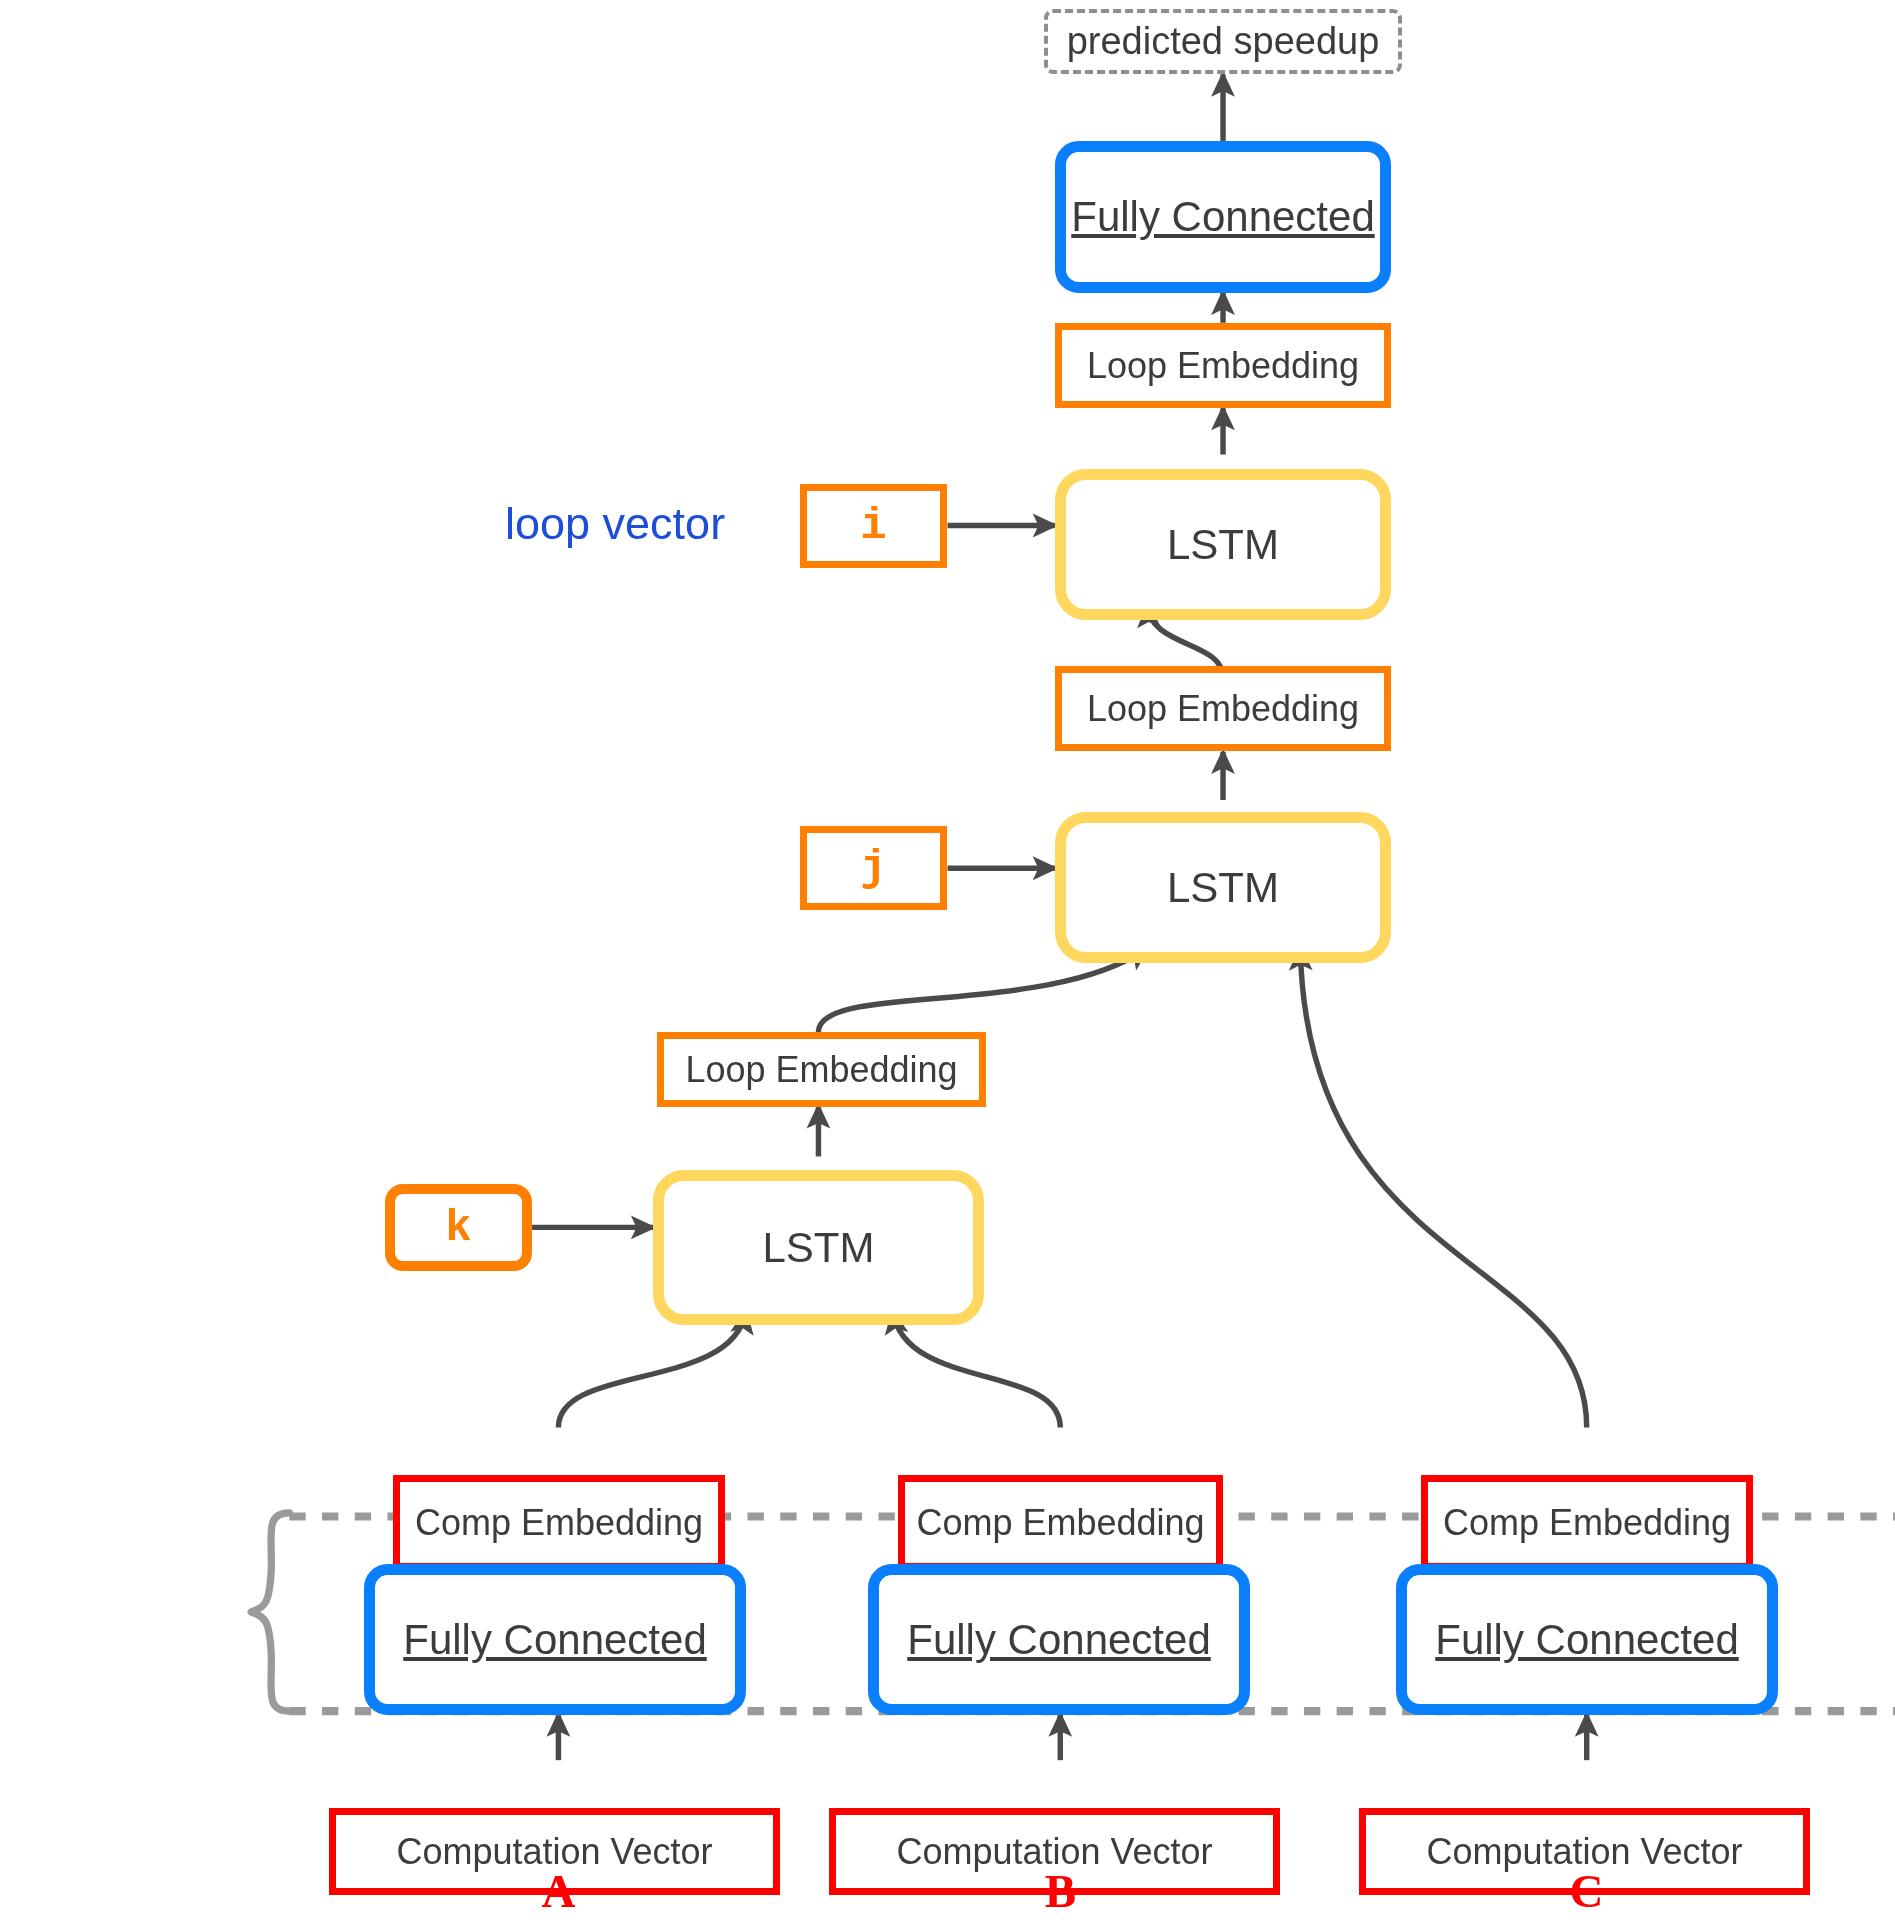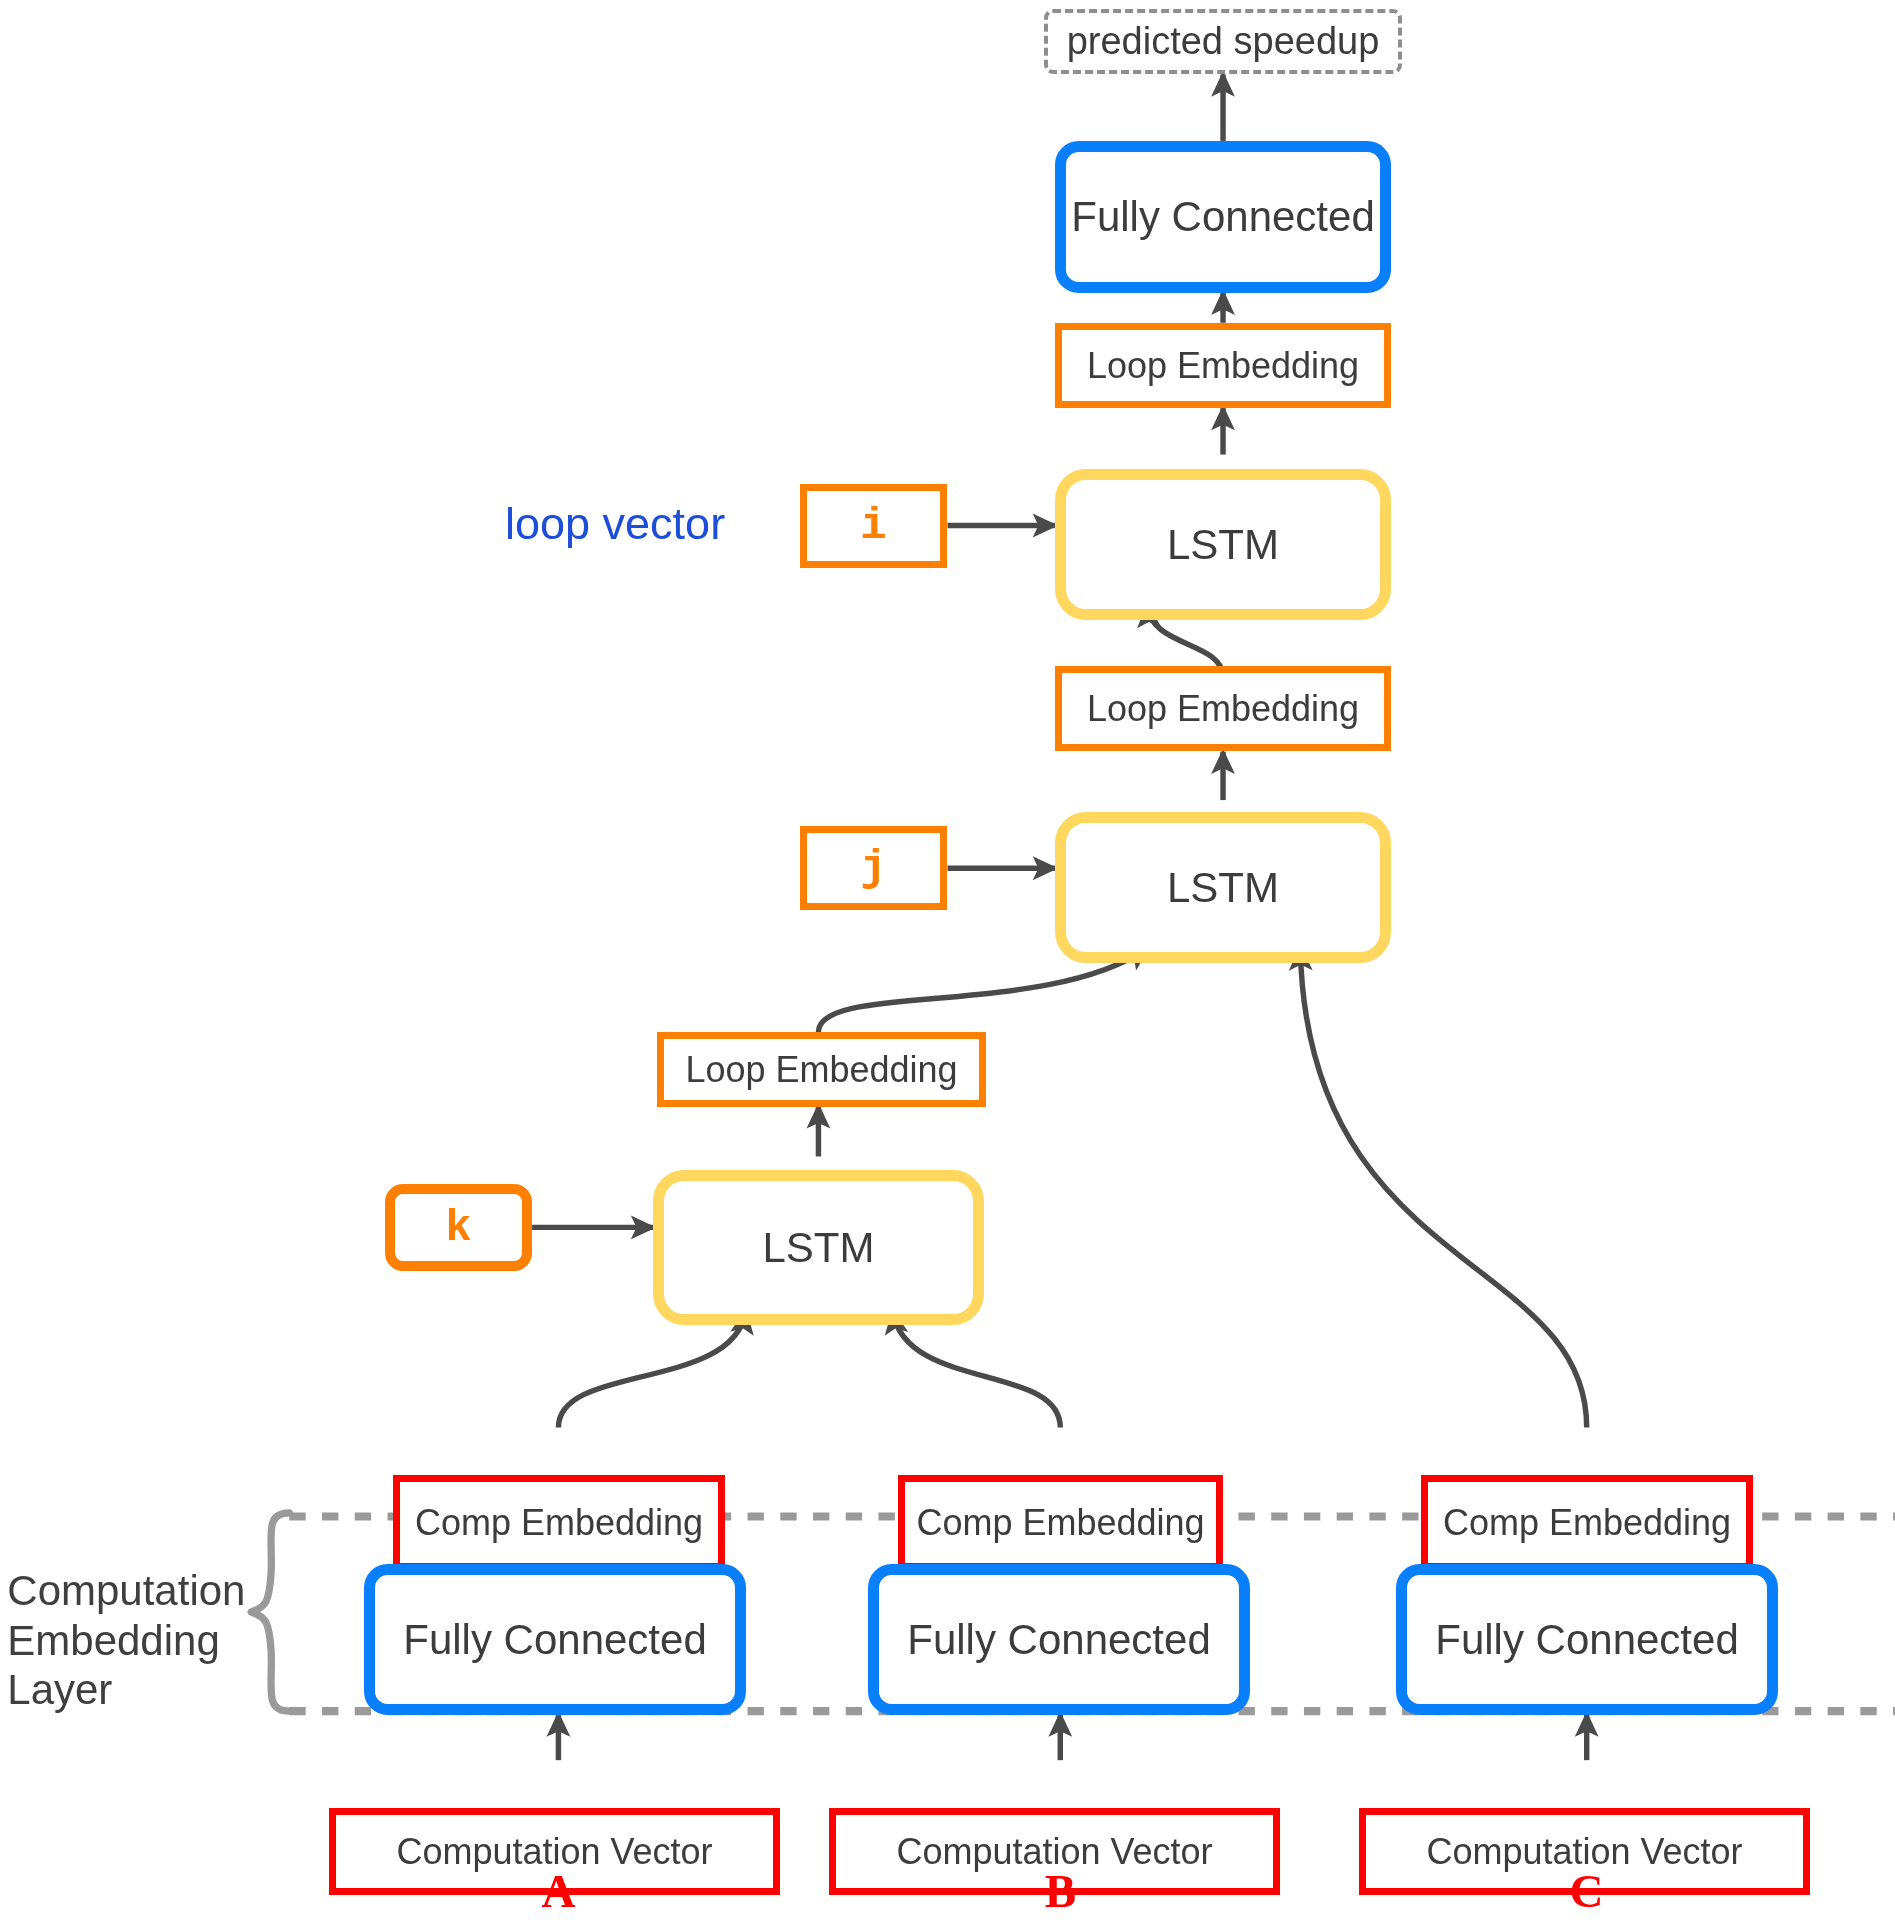--- a/index.html
+++ b/index.html
@@ -1,20 +1,20 @@
 <!DOCTYPE html>
 <html style="font-size:14.5px"><head>
 <meta charset="utf-8">
 <style>
   html,body{margin:0;padding:0;background:#ffffff;}
   body{font-family:"Liberation Sans",sans-serif;}
   #stage{position:relative;width:1896px;height:1932px;background:#fff;overflow:hidden;}
   svg.layer{position:absolute;top:0;left:0;width:1896px;height:1932px;}
   .node{position:absolute;box-sizing:border-box;display:flex;align-items:center;justify-content:center;background:#fff;text-align:right;color:#3c3c3c;}
-  .n-blue{border:11.8px solid #0a7ffb;border-radius:23.6px;font-size:42px;}
+  .n-blue{border:11.8px solid #0a7ffb;border-radius:23.6px;font-size:42px;text-decoration:underline;}
   .n-yellow{border:11.8px solid #ffd75e;border-radius:31px;font-size:42px;margin-top:14px;}
   .n-orange-sq{border:7.3px solid #ff8000;font-size:36px;}
   .n-orange-round{border:10px solid #ff8000;border-radius:18px;font-size:36px;}
   .n-red{border:7.3px solid #fe0000;font-size:36px;margin-top:48px;}
   .n-dashed{border:4.5px dashed #8e8e8e;border-radius:9px;font-size:38px;}
   .var-glyph{font-family:"Liberation Mono","DejaVu Sans Mono",monospace;color:#ff8000;font-weight:bold;font-size:44px;}
   .loop-vector-label{position:absolute;color:#1d4ed8;font-size:45px;white-space:nowrap;}
   .col-letter{position:absolute;color:#fe0000;font-family:"Liberation Serif","DejaVu Serif",serif;font-weight:bold;font-size:47px;text-align:center;}
   .layer-label{position:absolute;color:#3f3f3f;font-size:42px;line-height:1.18;white-space:pre-line;}
 </style>
@@ -147,18 +147,15 @@
     <span>Computation Vector</span>
   </div>
   <div class="node n-red" style="left:1359px;top:1760px;width:451px;height:87px;">
     <span>Computation Vector</span>
   </div>
 
   <div class="col-letter" style="left:513px;top:1864px;width:91px;">A</div>
   <div class="col-letter" style="left:1015px;top:1864px;width:91px;">B</div>
   <div class="col-letter" style="left:1541px;top:1864px;width:91px;">C</div>
 
-  <div class="layer-label" style="left:7.3px;top:1566px;width:245px;">Computation
-Embedding
-Layer</div>
 
 </div>
 
 
 </body></html>

